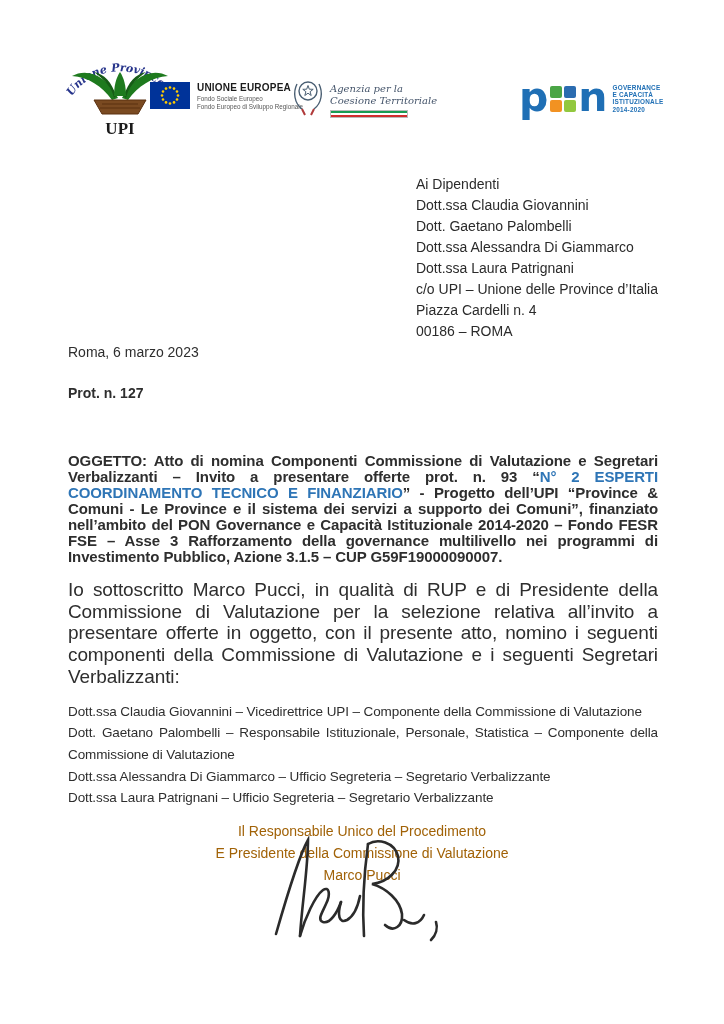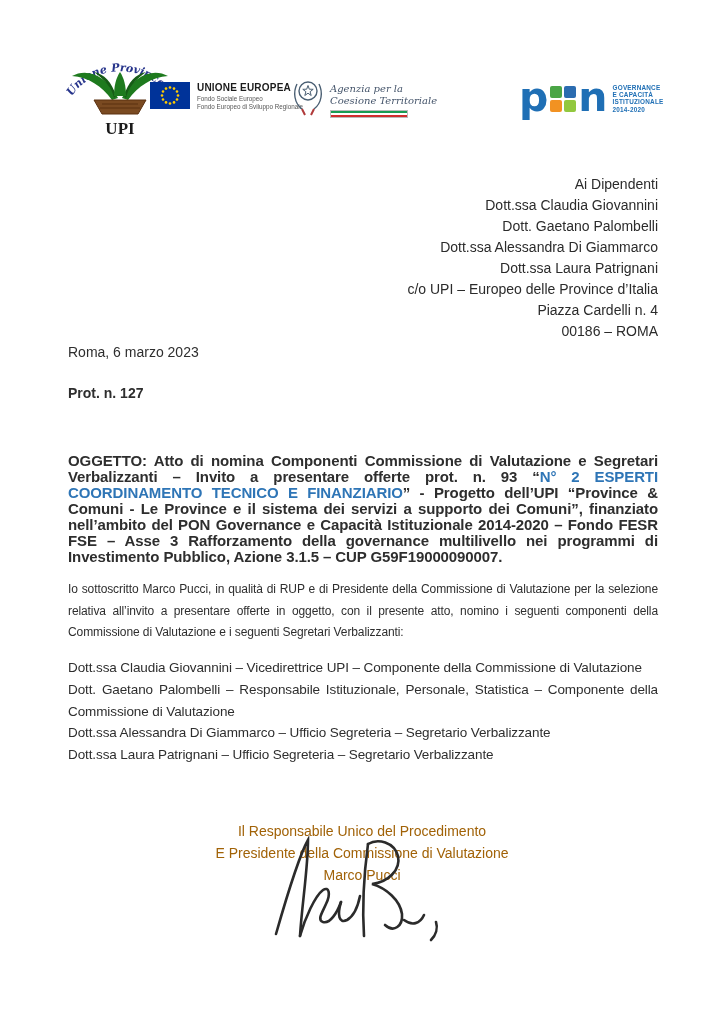--- a/index.html
+++ b/index.html
@@ -24,27 +24,27 @@
   .dip-script{font-family:"DejaVu Serif",serif;font-style:italic;font-size:6px;color:#9aa0a8;}
   .dip-main{font-size:9.5px;font-weight:bold;color:#848b94;line-height:11px;margin-top:1px;}
   .pon-block{position:absolute;left:519px;top:80px;display:flex;align-items:flex-start;}
   .pon-letter{font-family:"DejaVu Sans",sans-serif;font-weight:bold;font-size:41px;line-height:30px;color:var(--pon-blue);}
   .pon-letter.p{margin-top:2px;}
   .pon-letter.n{margin-top:2px;}
   .pon-squares{display:grid;grid-template-columns:12px 12px;grid-template-rows:12px 12px;gap:2px;margin:6px 2px 0 2px;}
   .pon-squares div{border-radius:2px;}
   .pon-text{margin-left:5px;margin-top:4px;font-size:6.4px;font-weight:bold;color:var(--pon-blue);line-height:7.2px;letter-spacing:.2px;}
   
-  .recipients{position:absolute;right:66px;top:174px;text-align:right;font-size:14px;line-height:21px;color:#2b2b2b;}
+  .recipients{position:absolute;right:66px;top:174px;text-align:left;font-size:14px;line-height:21px;color:#2b2b2b;}
   .dateline{position:absolute;left:68px;top:344px;font-size:14px;}
   .prot{position:absolute;left:68px;top:385px;font-size:14px;font-weight:bold;}
   .flow{position:absolute;left:68px;top:437px;width:590px;}
   .subject{font-size:15px;font-weight:bold;line-height:16px;text-align:justify;letter-spacing:-0.1px;margin:16px 0 14px 0;}
   .subject .hl{color:var(--highlight-blue);}
-  .intro{font-size:12px;line-height:21.7px;text-align:justify;letter-spacing:-0.1px;margin:0 0 13px 0;}
+  .intro{font-size:19px;line-height:21.7px;text-align:justify;letter-spacing:-0.1px;margin:0 0 13px 0;}
   .appointments{font-size:13.5px;line-height:21.7px;letter-spacing:-0.1px;}
   .appointments p{margin:0;text-align:justify;}
   
   .sig-block{position:absolute;left:0;top:820px;width:724px;text-align:center;font-size:14px;line-height:22px;color:#a16207;}
   .sig-svg{position:absolute;left:268px;top:834px;}
 </style>
 </head>
 <body>
 
 <div class="page">
@@ -133,21 +133,21 @@
       </div>
     </div>
   </div>
 
   <div class="recipients">
       <div>Ai Dipendenti</div>
       <div>Dott.ssa Claudia Giovannini</div>
       <div>Dott. Gaetano Palombelli</div>
       <div>Dott.ssa Alessandra Di Giammarco</div>
       <div>Dott.ssa Laura Patrignani</div>
-      <div>c/o UPI – Europeo delle Province d’Italia</div>
+      <div>c/o UPI – Unione delle Province d’Italia</div>
       <div>Piazza Cardelli n. 4</div>
       <div>00186 – ROMA</div>
     </div>
 
   <div class="dateline">Roma, 6 marzo 2023</div>
   <div class="prot">Prot. n. 127</div>
 
   <div class="flow">
     <p class="subject"><span>OGGETTO: Atto di nomina Componenti Commissione di Valutazione e Segretari Verbalizzanti – Invito a presentare offerte prot. n. 93 “</span><span class="hl">N° 2 ESPERTI COORDINAMENTO TECNICO E FINANZIARIO</span><span>” - Progetto dell’UPI “Province &amp; Comuni - Le Province e il sistema dei servizi a supporto dei Comuni”, finanziato nell’ambito del PON Governance e Capacità Istituzionale 2014-2020 – Fondo FESR FSE – Asse 3 Rafforzamento della governance multilivello nei programmi di Investimento Pubblico, Azione 3.1.5 – CUP G59F19000090007.</span></p>
 

